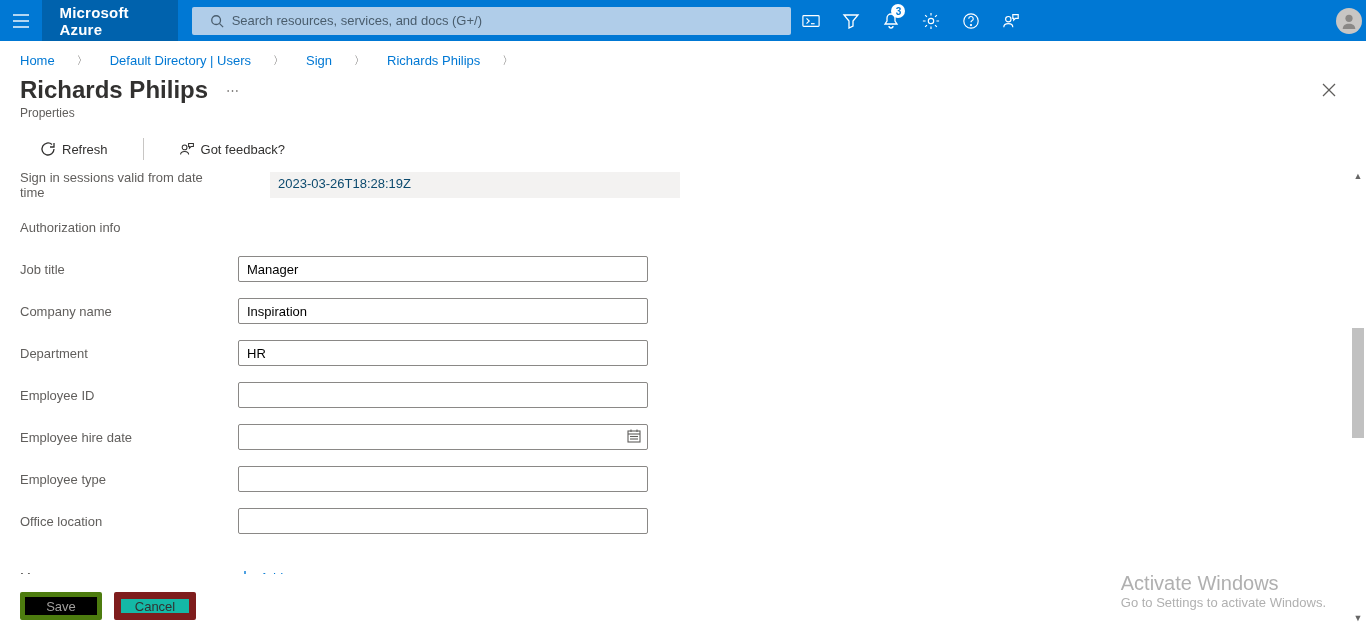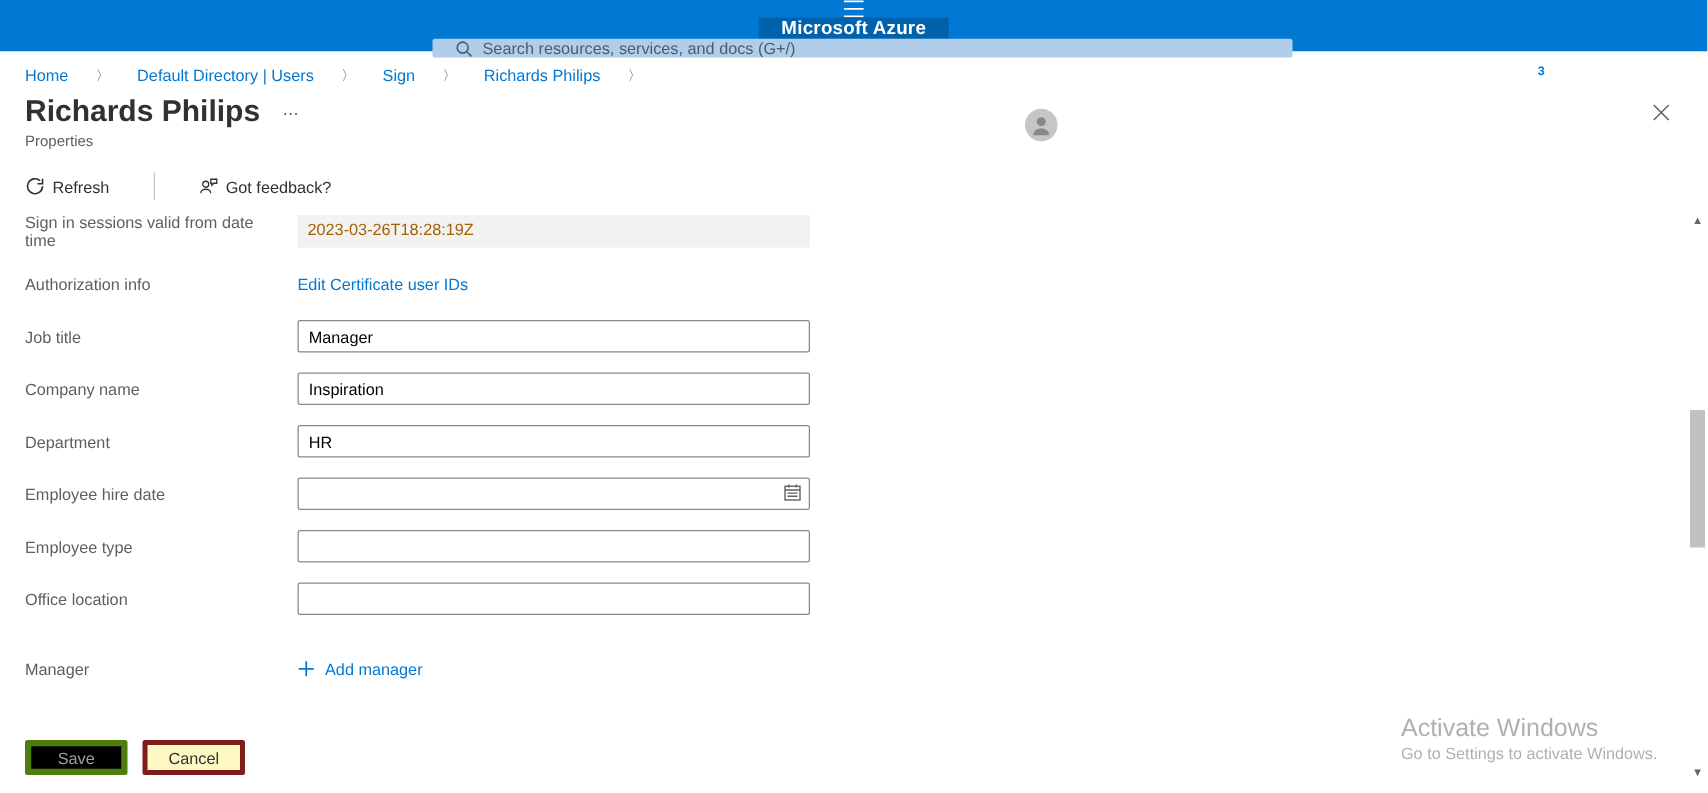--- a/index.html
+++ b/index.html
@@ -13,21 +13,20 @@
     overflow: hidden;
     position: relative;
   }
   
   .topbar {
     height: 41px;
     background: #0078d4;
     display: flex;
     align-items: center;
     color: #fff;
-    flex-direction: column;
   }
   .hamburger-wrap {
     width: 48px;
     height: 41px;
     display: flex;
     align-items: center;
     justify-content: center;
     background: #0078d4;
   }
   .brand {
@@ -117,20 +116,21 @@
   }
   .pagetitle { font-size: 24px; font-weight:600; }
   .dots { margin-left:18px; color:#605e5c; letter-spacing:1px;}
   .closex { margin-left:auto; margin-right:10px; font-size:18px; color:#605e5c; cursor:pointer;}
   .subtitle { padding:0 20px 8px 20px; font-size:12px; color:#605e5c;}
   
   .toolbar {
     padding: 10px 20px 2px 20px;
     display:flex;align-items:center;gap:27px;
     color:#323130;
+    margin-left:20px;
   }
   .tool { display:flex; align-items:center; gap:6px; cursor:pointer; font-size:13px; color:#323130;}
   .vdiv { width:1px; height:22px; background:#c8c6c4; margin:0 8px;}
   
   .formarea {
     position:absolute;
     top:168px;
     left:20px;
     right:28px;
     bottom:60px;
@@ -157,40 +157,41 @@
     border-radius:2px;
     padding:2px 8px;
     width:100%;
     font-size:13px;
     background:#fff;
   }
   .readonly {
     height:26px;
     border:none;
     background:#f3f2f1;
-    color:#a16207;
+    color:#0c4a6e;
     padding:4px 8px;
     font-size:13px;
     width:100%;
+    margin-left:32px;
   }
   .linkblue { color:#0078d4; cursor:pointer; font-size:13px;}
   .addlink { display:flex; align-items:center; gap:8px; color:#0078d4; cursor:pointer; font-size:13px;}
   .dateinput-wrap { position:relative; }
   .calicon { position:absolute; right:6px; top:4px; color:#605e5c; }
   .form-row + .form-row { margin-top:8px;}
   
   .footer {
     position:absolute;
     left:20px; right:20px; bottom:14px;
     display:flex; gap:12px; align-items:center;
   }
   .btn {
     height:28px; min-width:82px;
-    border:4px solid #7f1d1d;
-    background:#fef9c3;
+    border:7px solid #7f1d1d;
+    background:#14b8a6;
     border-radius:2px;
     font-size:13px;
     cursor:pointer;
     display:flex;align-items:center;justify-content:center;
   }
   .btn.primary-disabled {
     background:#000000;
     border:5px solid #4d7c0f;
     color:#a19f9d;
     cursor:default;
@@ -330,33 +331,36 @@
 
 <div class="formarea">
   <div class="form-row">
     <div class="form-label">Sign in sessions valid from date time</div>
     <div class="form-control">
         <div class="readonly">2023-03-26T18:28:19Z</div>
       </div>
   </div>
   <div class="form-row">
     <div class="form-label">Authorization info</div>
-    <div class="form-control"><span class="linkblue">Edit Certificate user IDs</span></div>
   </div>
   <div class="form-row">
     <div class="form-label">Job title</div>
     <div class="form-control"><input class="inputbox" value="Manager" style=""></div>
   </div>
   <div class="form-row">
     <div class="form-label">Company name</div>
     <div class="form-control"><input class="inputbox" value="Inspiration" style=""></div>
   </div>
   <div class="form-row">
     <div class="form-label">Department</div>
     <div class="form-control"><input class="inputbox" value="HR" style=""></div>
+  </div>
+  <div class="form-row">
+    <div class="form-label">Employee ID</div>
+    <div class="form-control"><input class="inputbox" value="" style=""></div>
   </div>
   <div class="form-row">
     <div class="form-label">Employee hire date</div>
     <div class="form-control dateinput-wrap">
       <input class="inputbox" value="" style="">
       <span class="calicon">
         <svg width="16" height="16" viewBox="0 0 16 16" fill="none" stroke="#605e5c" stroke-width="1.1">
           <rect x="2" y="3" width="12" height="11"></rect>
             <line x1="2" y1="6" x2="14" y2="6"></line>
             <line x1="5" y1="1.5" x2="5" y2="4"></line>

